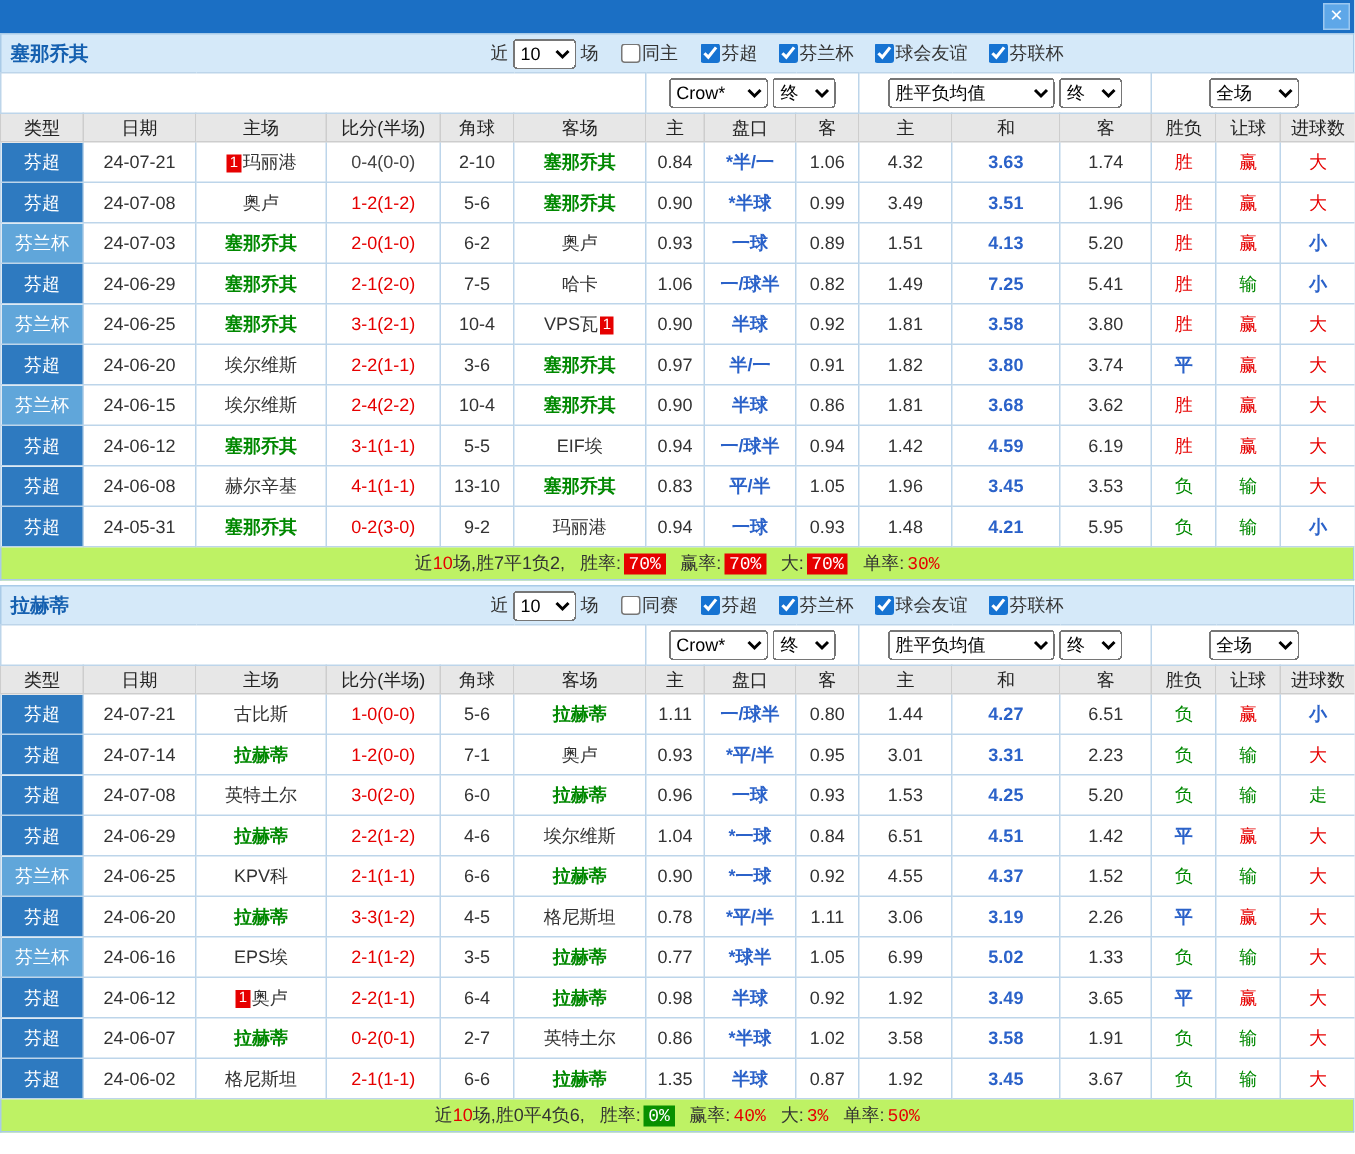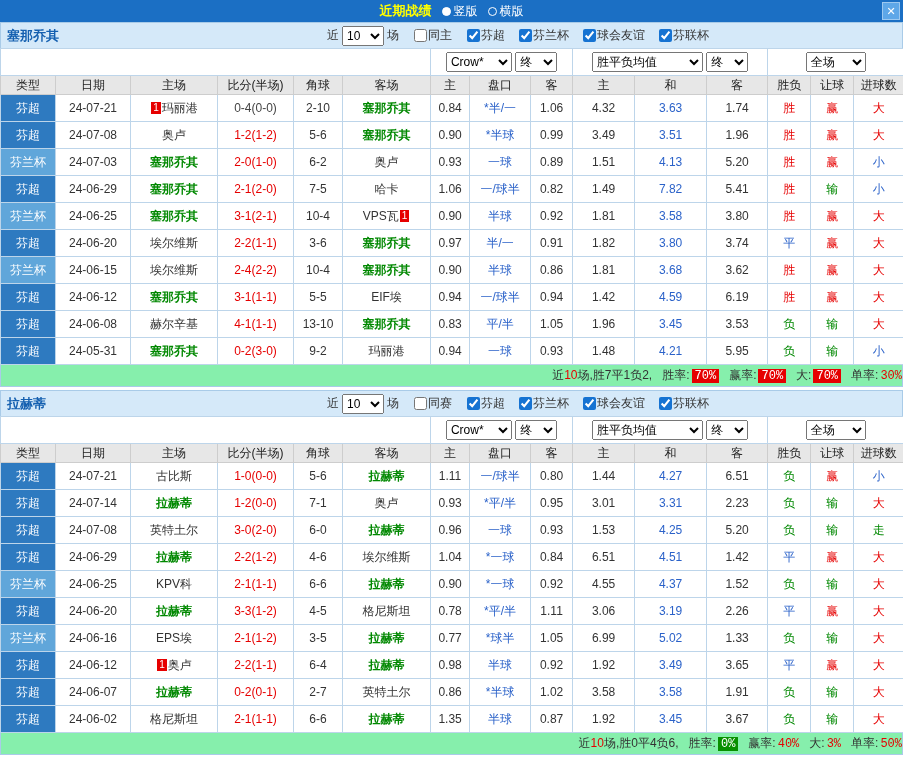--- a/index.html
+++ b/index.html
@@ -37,45 +37,34 @@
   .stat-table td, .stat-table th { border:1px solid #bdd5ea; text-align:center; padding:0; overflow:hidden; white-space:nowrap; }
   .controls-row td { height:27px; background:#fff; }
   .ctrl-cell select { vertical-align:middle; }
   .header-row th { height:19px; background:#e7e7e7; font-weight:normal; color:#222; border:1px solid #cdcdcd; font-size:12px; }
   tbody td { height:27px; font-size:12px; }
   td.league { color:#fff; }
   .lg-dark  { background:var(--league_dark,#2e7ac0); }
   .lg-light { background:var(--league_light,#60a6da); }
   .score { color:var(--win,#e60000); }
   .score.muted { color:#444; }
-  .blue  { color:var(--draw,#2b62c9); }
+  .blue  { color:var(--draw,#2b62c9);font-weight:bold; }
   .red   { color:var(--win,#e60000); }
   .green { color:var(--lose,#008800); }
   .tname.self { color:var(--team,#008800); font-weight:bold; }
   .badge { display:inline-block; background:var(--badge,#e60000); color:#fff; font-size:10px; line-height:12px; padding:0 2px; margin:0 1px; vertical-align:1px; }
   
-  .summary { height:22px; display:flex; align-items:center; justify-content:flex-end; gap:2px; border:1px solid #a9cbe8; border-top:none; background:#86efac; }
+  .summary { height:22px; display:flex; align-items:center; justify-content:center; gap:2px; border:1px solid #a9cbe8; border-top:none; background:#bef264; }
   .s-label { margin-left:8px; }
   .s-val { font-weight:normal;font-family:Liberation Mono, monospace; }
 </style>
 </head>
 <body>
 
 <div class="titlebar">
-  <div class="title-group">
-    <span class="title">近期战绩</span>
-    <span class="radio-opt">
-      <span class="radio checked"></span>
-      <span>竖版</span>
-    </span>
-    <span class="radio-opt">
-      <span class="radio"></span>
-      <span>横版</span>
-    </span>
-  </div>
   <span class="close-btn">✕</span>
 </div>
 
 <div id="sections">
   <div class="section">
     <div class="section-head">
       <span class="team-name">塞那乔其</span>
       <div class="filters">
         <span>近</span>
         <select class="sel-count">
@@ -213,21 +202,21 @@
             <td class="league lg-dark">芬超</td>
             <td>24-06-29</td>
             <td><span class="tname self">塞那乔其</span></td>
             <td class="score">2-1(2-0)</td>
             <td>7-5</td>
             <td><span class="tname">哈卡</span></td>
             <td>1.06</td>
             <td class="blue">一/球半</td>
             <td>0.82</td>
             <td>1.49</td>
-            <td class="blue">7.82</td>
+            <td class="blue">7.25</td>
             <td>5.41</td>
             <td class="red">胜</td>
             <td class="green">输</td>
             <td class="blue">小</td>
           </tr>
           <tr>
             <td class="league lg-light">芬兰杯</td>
             <td>24-06-25</td>
             <td><span class="tname self">塞那乔其</span></td>
             <td class="score">3-1(2-1)</td>

